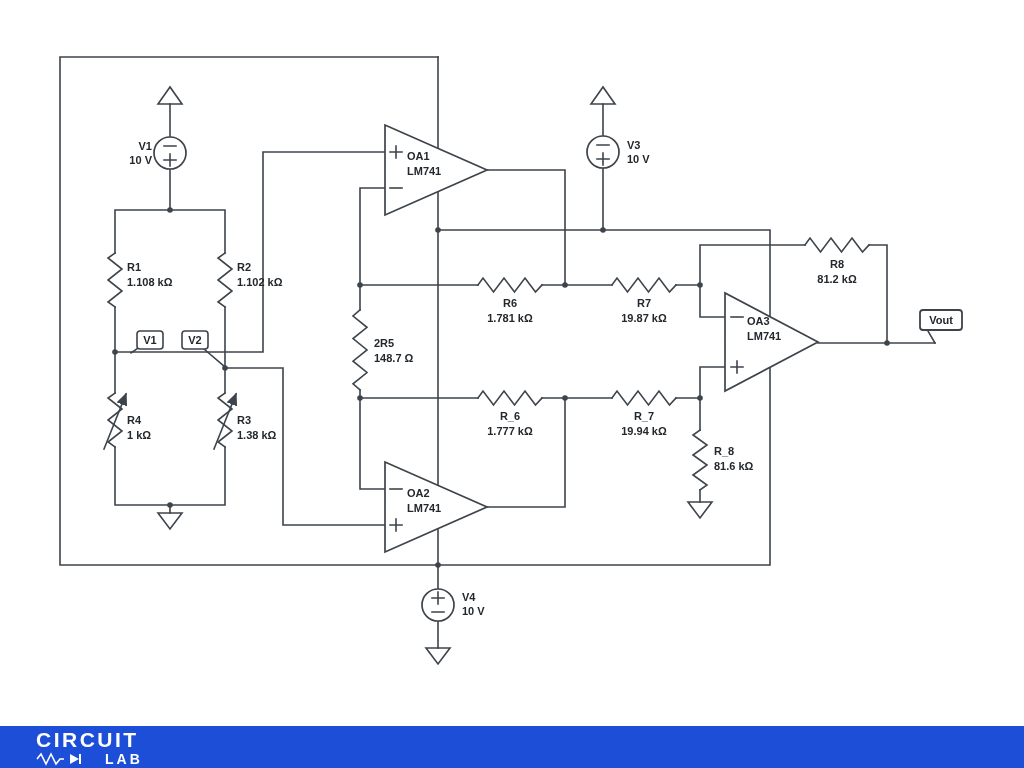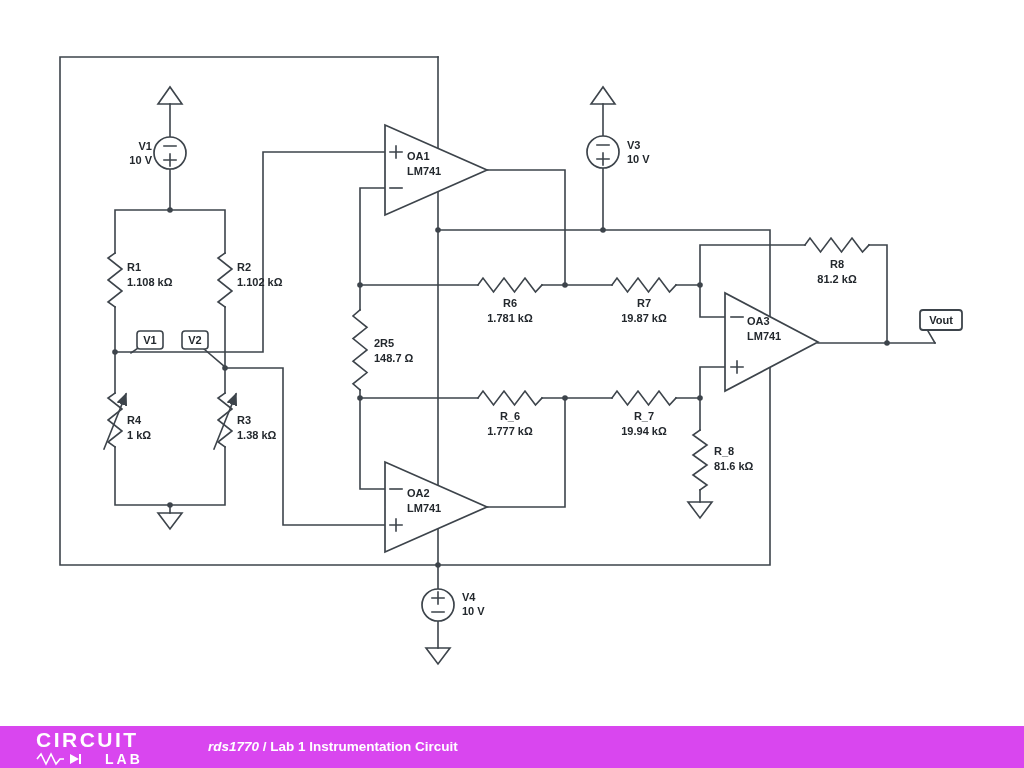--- a/index.html
+++ b/index.html
@@ -1,19 +1,19 @@
 <!DOCTYPE html>
 <html><head>
 <meta charset="utf-8">
 <style>
   html,body{margin:0;padding:0;background:#ffffff;}
   .page{position:relative;width:1024px;height:768px;background:#fff;overflow:hidden;font-family:"Liberation Sans",sans-serif;}
   .schematic{position:absolute;left:0;top:0;}
   svg text{font-family:"Liberation Sans",sans-serif;font-size:11px;font-weight:bold;fill:#23282d;}
-  .footer{position:absolute;left:0;top:726px;width:1024px;height:42px;background:#d946ef;color:#fff;display:flex;align-items:center;}
+  .footer{position:absolute;left:0;top:726px;width:1024px;height:42px;background:#1d4ed8;color:#fff;display:flex;align-items:center;}
   .brand{margin-left:36px;width:172px;flex:0 0 auto;}
   .brand-top{font-size:21px;letter-spacing:2.5px;font-weight:bold;line-height:1;}
   .brand-bottom{display:flex;align-items:flex-start;gap:7px;margin-top:2px;}
   .brand-lab{font-size:14px;font-weight:bold;letter-spacing:3px;line-height:1;}
   .meta{font-size:13.5px;line-height:1.3;}
   .meta .author{font-style:italic;font-weight:bold;}
   .meta .t{font-weight:bold;}
   .meta .url{font-weight:bold;color:#fff;text-decoration:none;}
 </style>
 </head>
@@ -172,17 +172,16 @@
     <div class="brand-bottom">
       <svg width="62" height="14" viewBox="0 0 62 14">
         <path d="M1,7 l4,-5 l5,10 l5,-10 l5,10 l4,-5 h4" stroke="#fff" stroke-width="1.6" fill="none"></path>
         <path d="M34,2 L34,12 L43,7 Z" fill="#fff"></path>
         <line x1="44" y1="2" x2="44" y2="12" stroke="#fff" stroke-width="2"></line>
       </svg>
       <span class="brand-lab">LAB</span>
     </div>
   </div>
   <div class="meta">
-    <div><span class="author">rds1770</span><span class="t"> / Lab 1 Instrumentation Circuit</span></div>
   </div>
 </div>
 
 </div>
 
 </body></html>

